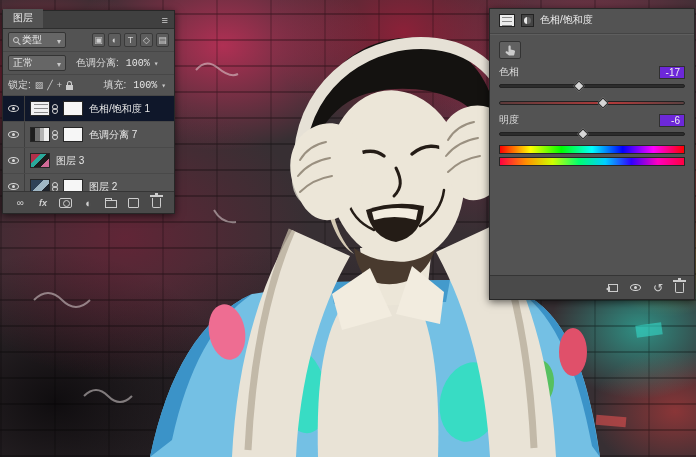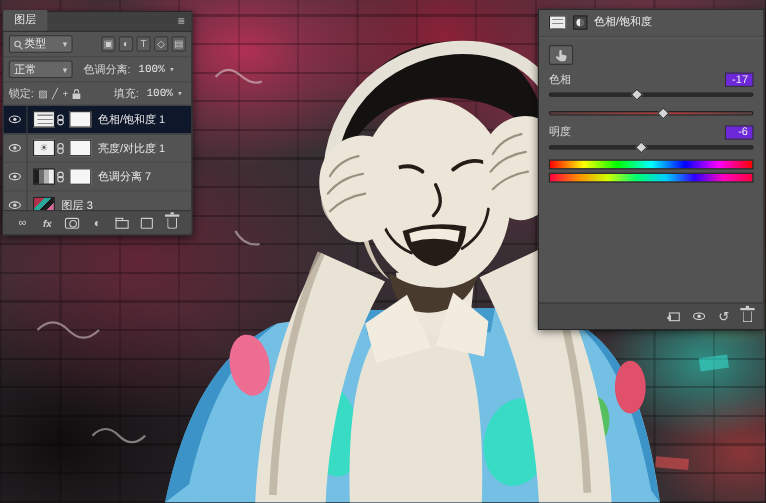--- a/index.html
+++ b/index.html
@@ -263,29 +263,20 @@
           </span>
         <span class="thumb adj-hue"></span>
         <span class="link8"></span>
         <span class="thumb mask"></span>
         <span class="lname">色相/饱和度 1</span>
       </div>
       <div class="layer-row">
         <span class="eye-cell">
             <span class="eye"></span>
           </span>
-        <span class="thumb adj-bright"></span>
-        <span class="link8"></span>
-        <span class="thumb mask"></span>
-        <span class="lname">亮度/对比度 1</span>
-      </div>
-      <div class="layer-row">
-        <span class="eye-cell">
-            <span class="eye"></span>
-          </span>
         <span class="thumb adj-poster"></span>
         <span class="link8"></span>
         <span class="thumb mask"></span>
         <span class="lname">色调分离 7</span>
       </div>
       <div class="layer-row">
         <span class="eye-cell">
             <span class="eye"></span>
           </span>
         <span class="thumb img3"></span>

